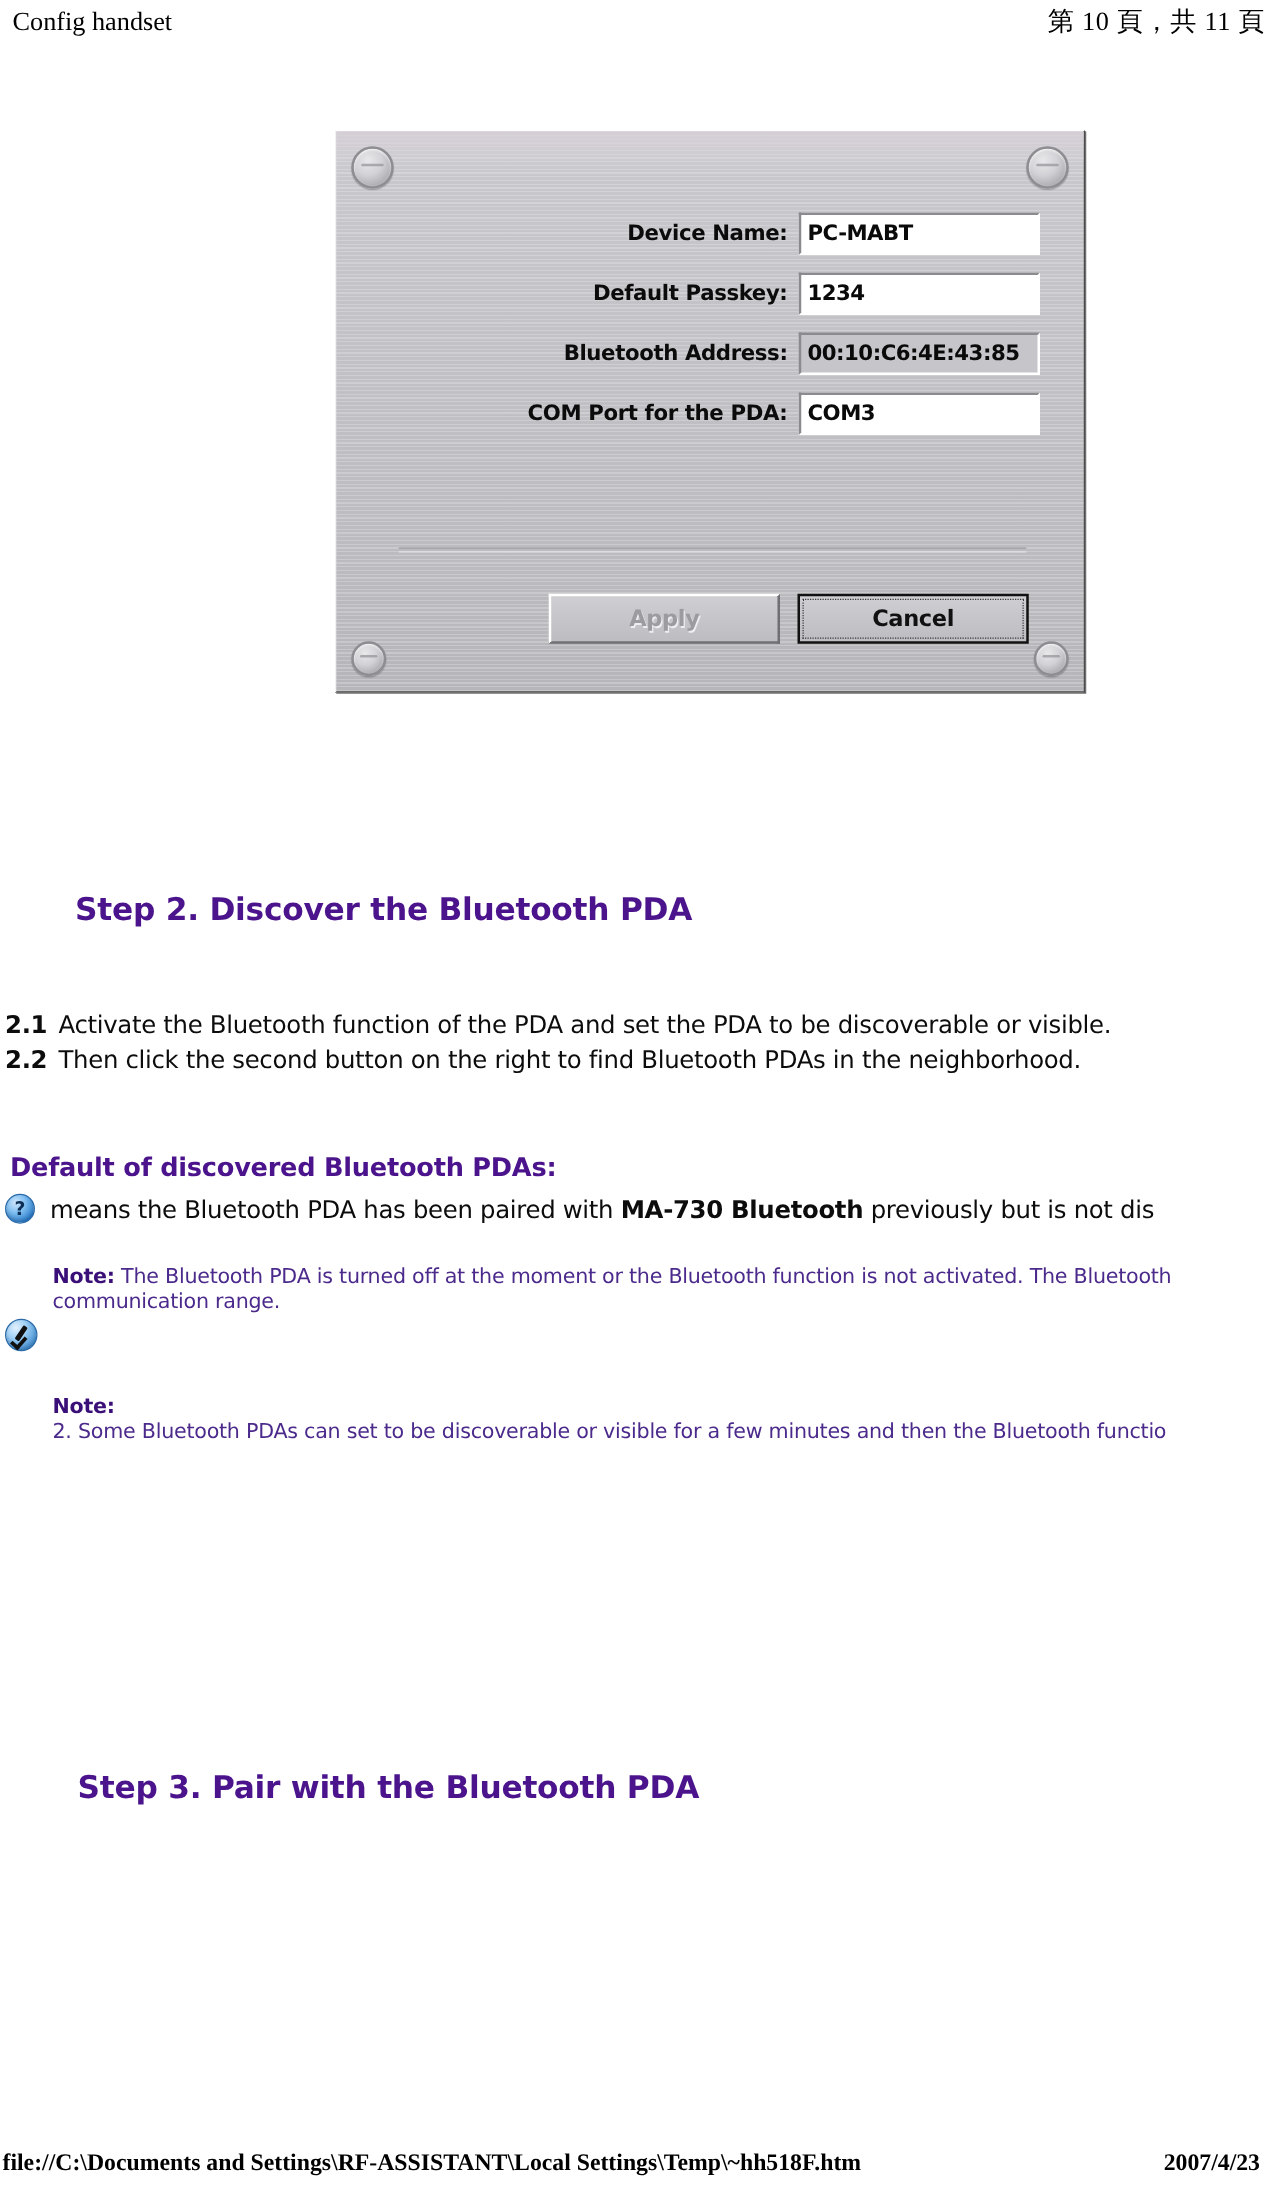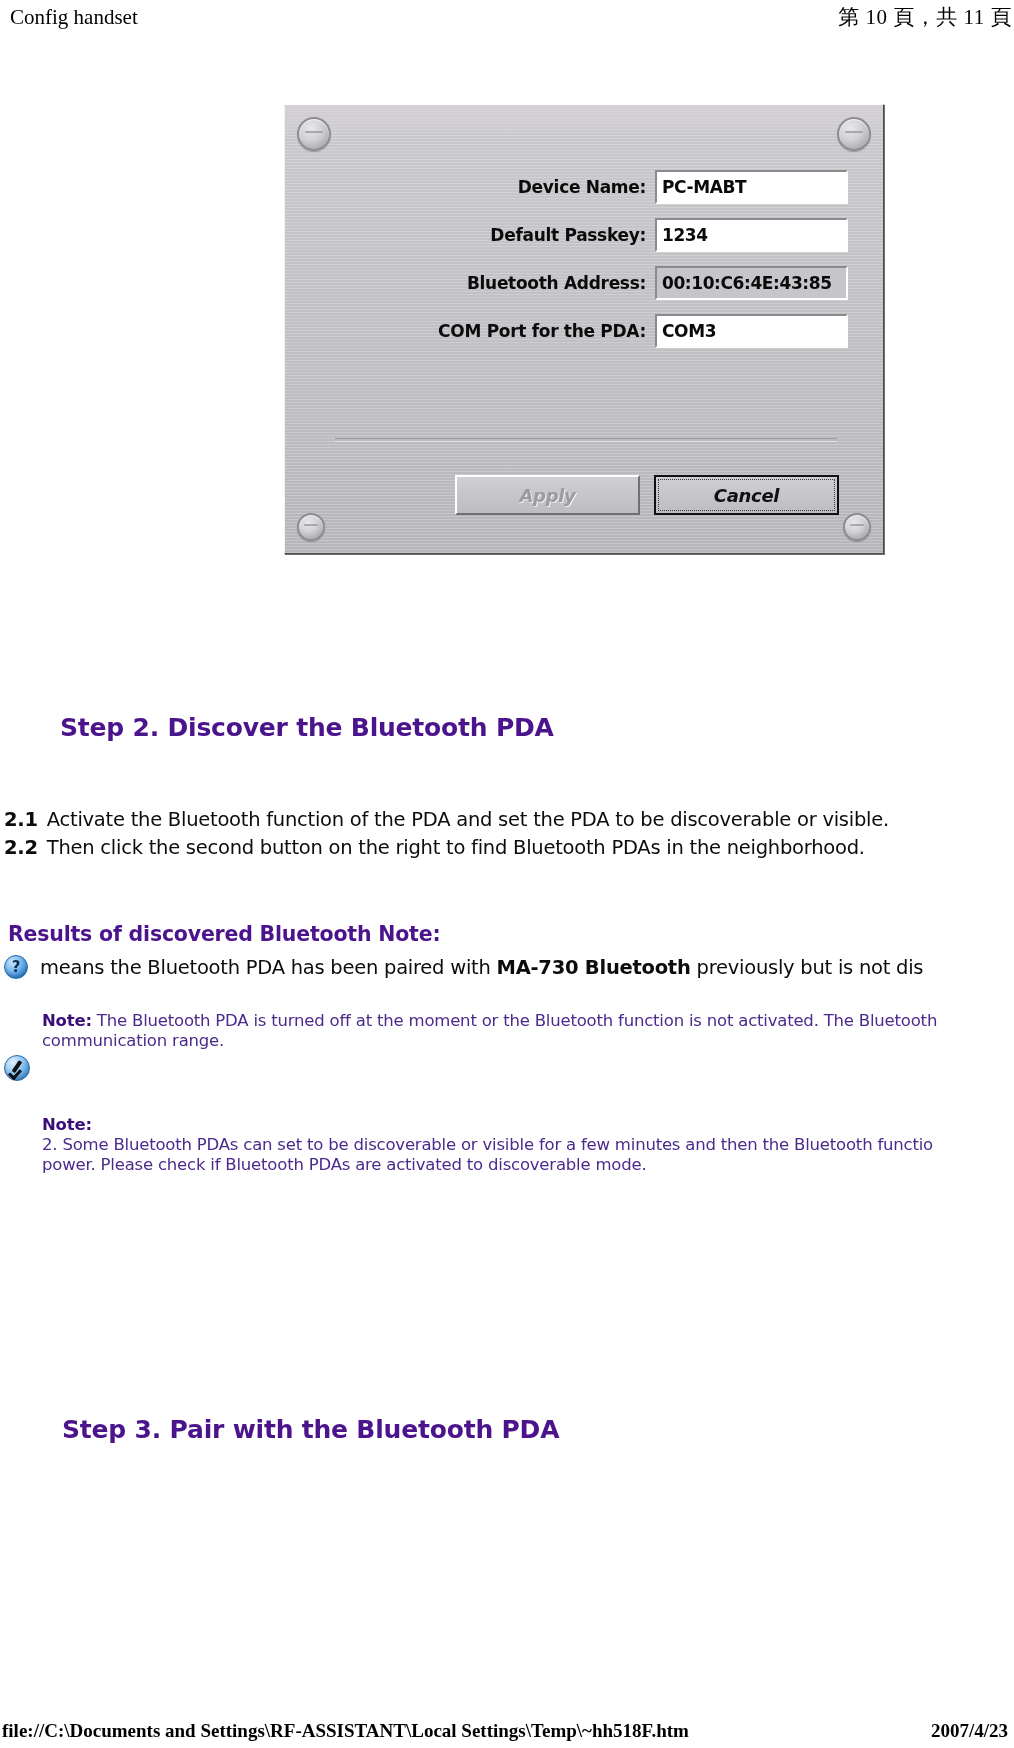--- a/index.html
+++ b/index.html
@@ -31,21 +31,21 @@
     color: #000;
     padding: 0 6px;
     box-sizing: border-box;
   }
   .print-header .hdr-left { white-space: nowrap; }
   .print-header .hdr-right { white-space: nowrap; letter-spacing: 0.5px; }
 
   
   .shot-wrap {
     position: absolute;
-    left: 284px;
+    left: 268px;
     top: 104px;
     width: 600px;
     height: 450px;
   }
   .dialog {
     position: relative;
     width: 600px;
     height: 450px;
     box-sizing: border-box;
     border: 1px solid #4c4c4c;
@@ -175,21 +175,20 @@
     border: 2px solid;
     border-color: #ffffff #6f6f74 #6f6f74 #ffffff;
     display: flex;
     align-items: center;
     justify-content: center;
     font-family: "DejaVu Sans", sans-serif;
     font-weight: bold;
     font-size: 18px;
     letter-spacing: -0.3px;
     color: #111;
-    font-style: italic;
   }
   .btn.disabled {
     color: #9b9ba0;
     text-shadow: 1px 1px 0 #eeeef2;
   }
   .btn.default {
     border: 2px solid #111;
     position: relative;
   }
   .btn.default .focus-ring {
@@ -408,40 +407,39 @@
   <div class="h-step s2">Step 2. Discover the Bluetooth PDA</div>
 
   <div class="step-line l1">
     <span class="num">2.1</span><span>Activate the Bluetooth function of the PDA and set the PDA to be discoverable or visible.</span>
   </div>
 
   <div class="step-line l2">
     <span class="num">2.2</span><span>Then click the second button on the right to find Bluetooth PDAs in the neighborhood.</span>
   </div>
 
-  <div class="h-results">Results of discovered Bluetooth Note:</div>
+  <div class="h-results">Default of discovered Bluetooth PDAs:</div>
 
   <div class="legend-row r1">
     <span class="icon-q">?</span>
     <span class="legend-text"><span>means the Bluetooth PDA has been paired with </span><b>MA-730 Bluetooth</b><span> previously but is not dis</span></span>
   </div>
 
   <div class="note-block n1">
     <span class="nline"><b>Note:</b><span> The Bluetooth PDA is turned off at the moment or the Bluetooth function is not activated. The Bluetooth</span></span>
     <span class="nline">communication range.</span>
   </div>
 
   <div class="legend-row r2">
     <span class="icon-check"></span>
   </div>
 
   <div class="note-block n2">
     <span class="nline"><b>Note:</b></span>
     <span class="nline">2. Some Bluetooth PDAs can set to be discoverable or visible for a few minutes and then the Bluetooth functio</span>
-    <span class="nline">power. Please check if Bluetooth PDAs are activated to discoverable mode.</span>
   </div>
 
   <div class="h-step s3">Step 3. Pair with the Bluetooth PDA</div>
 
 </div>
 
 <div class="print-footer">
   <div class="ft-left">file://C:\Documents and Settings\RF-ASSISTANT\Local Settings\Temp\~hh518F.htm</div>
   <div class="ft-right">2007/4/23</div>
 </div>

